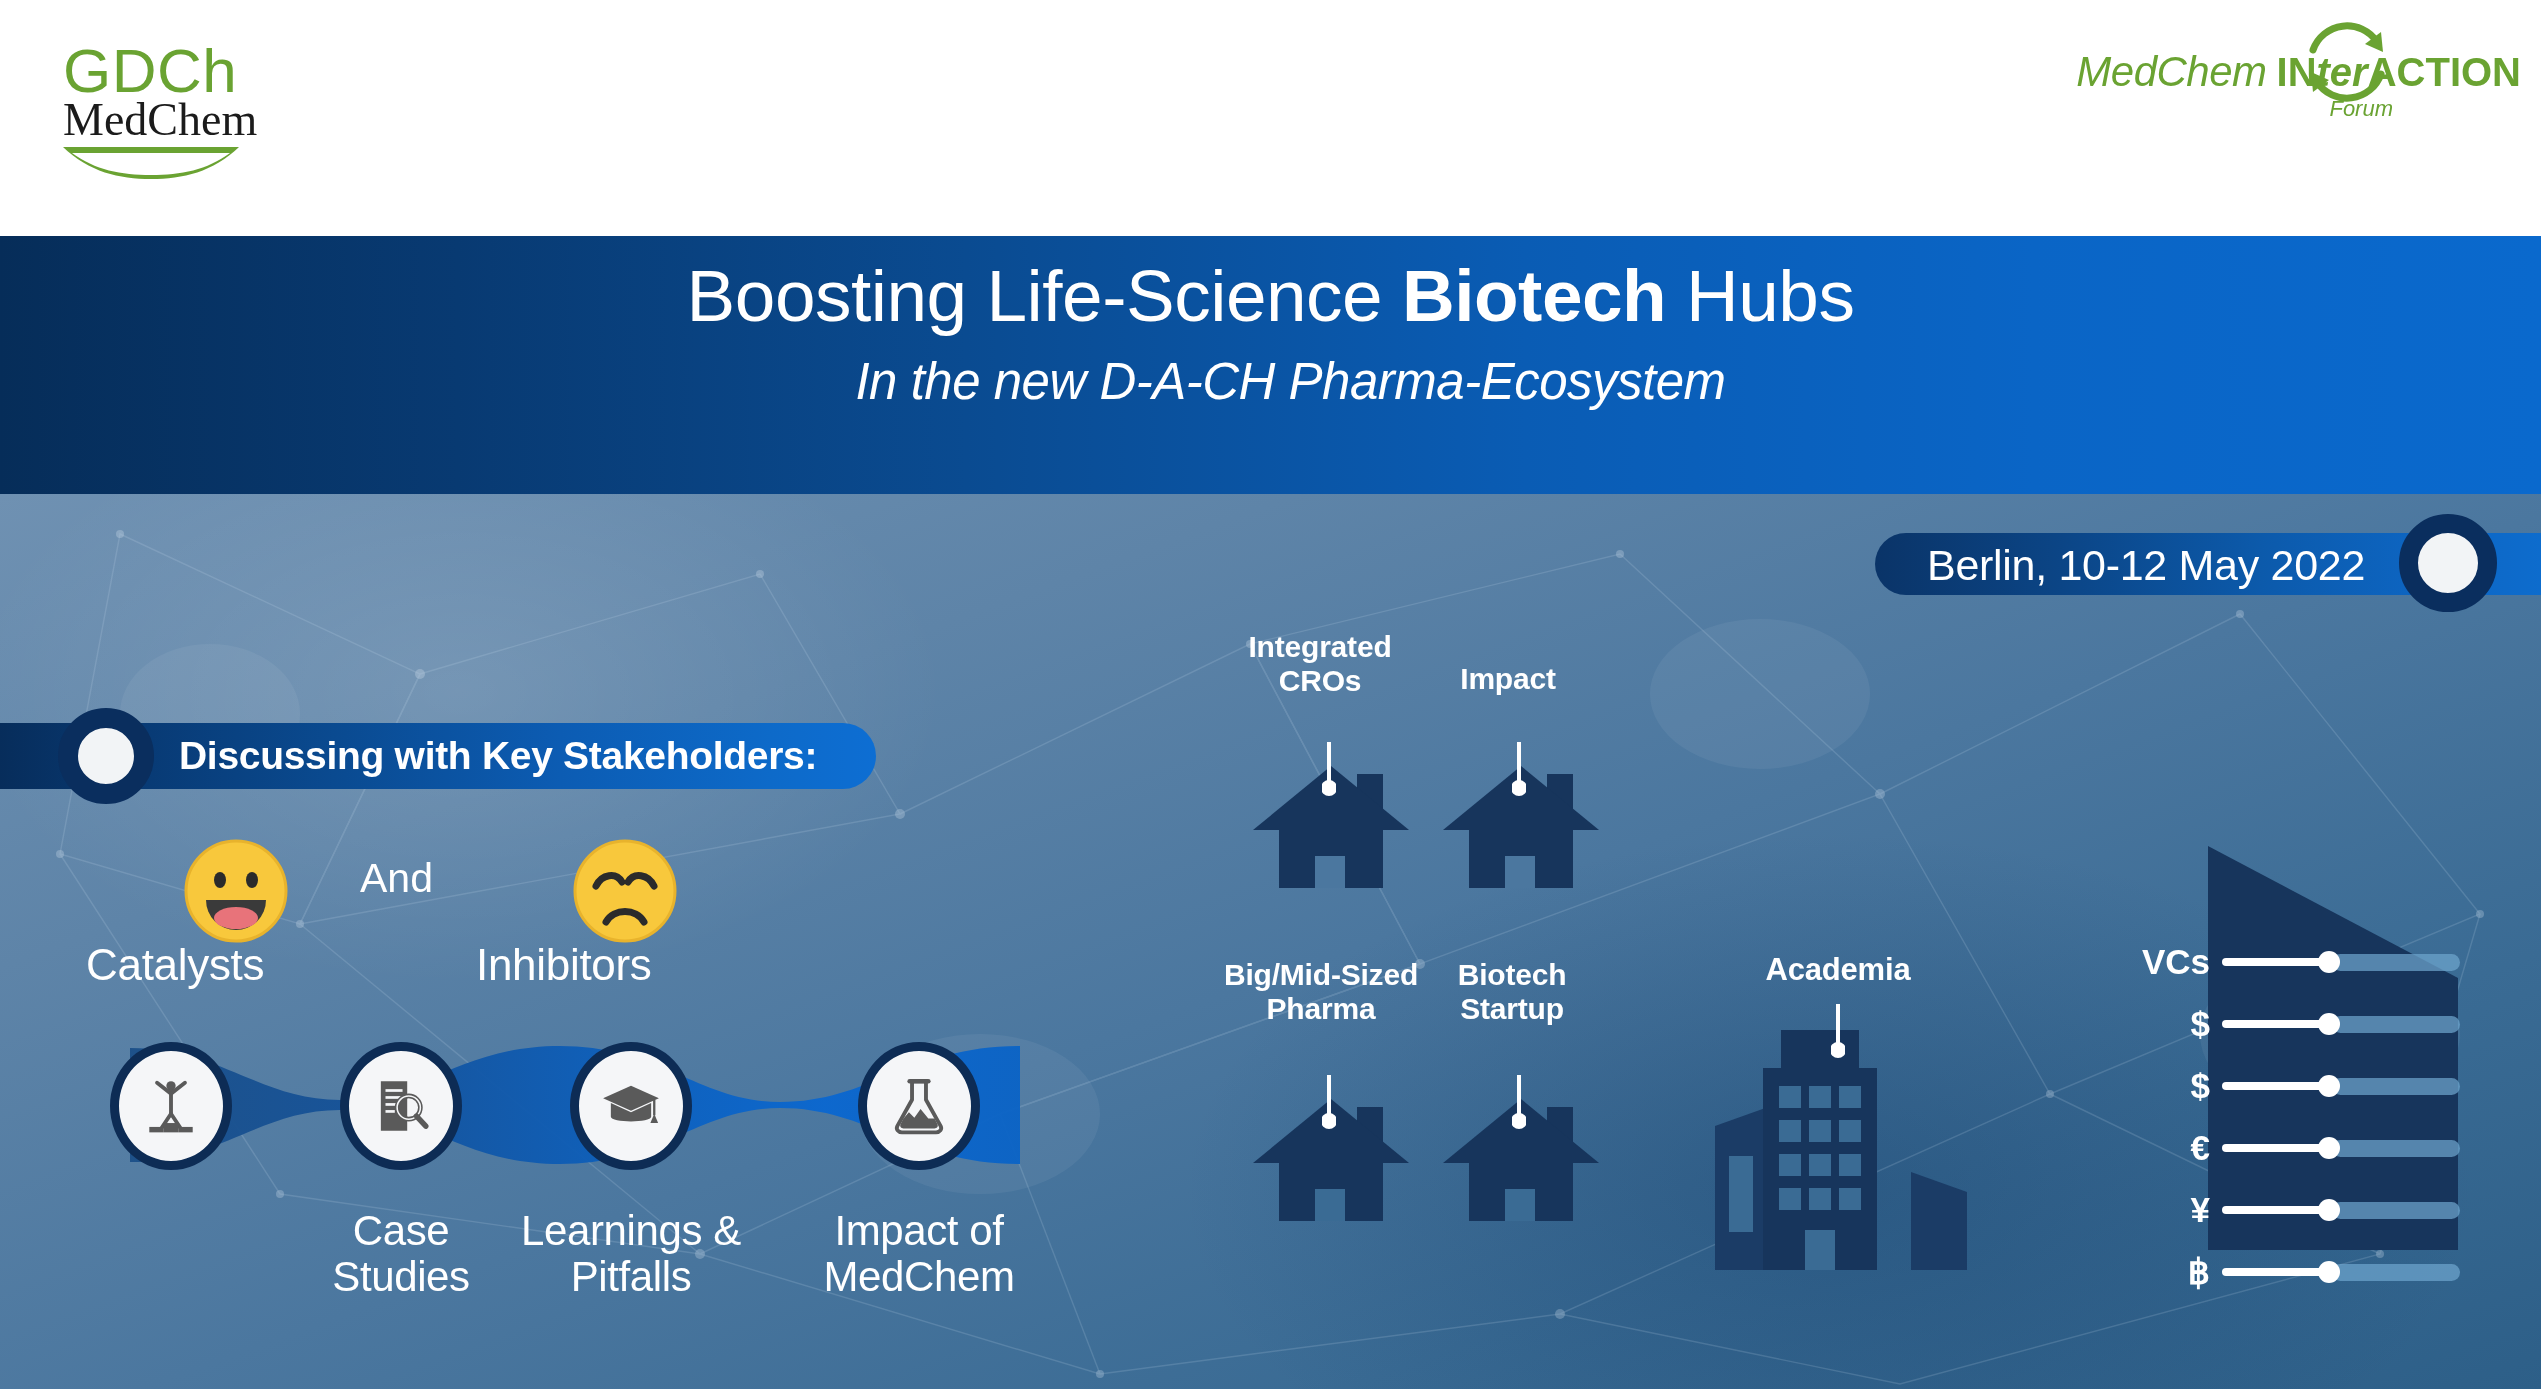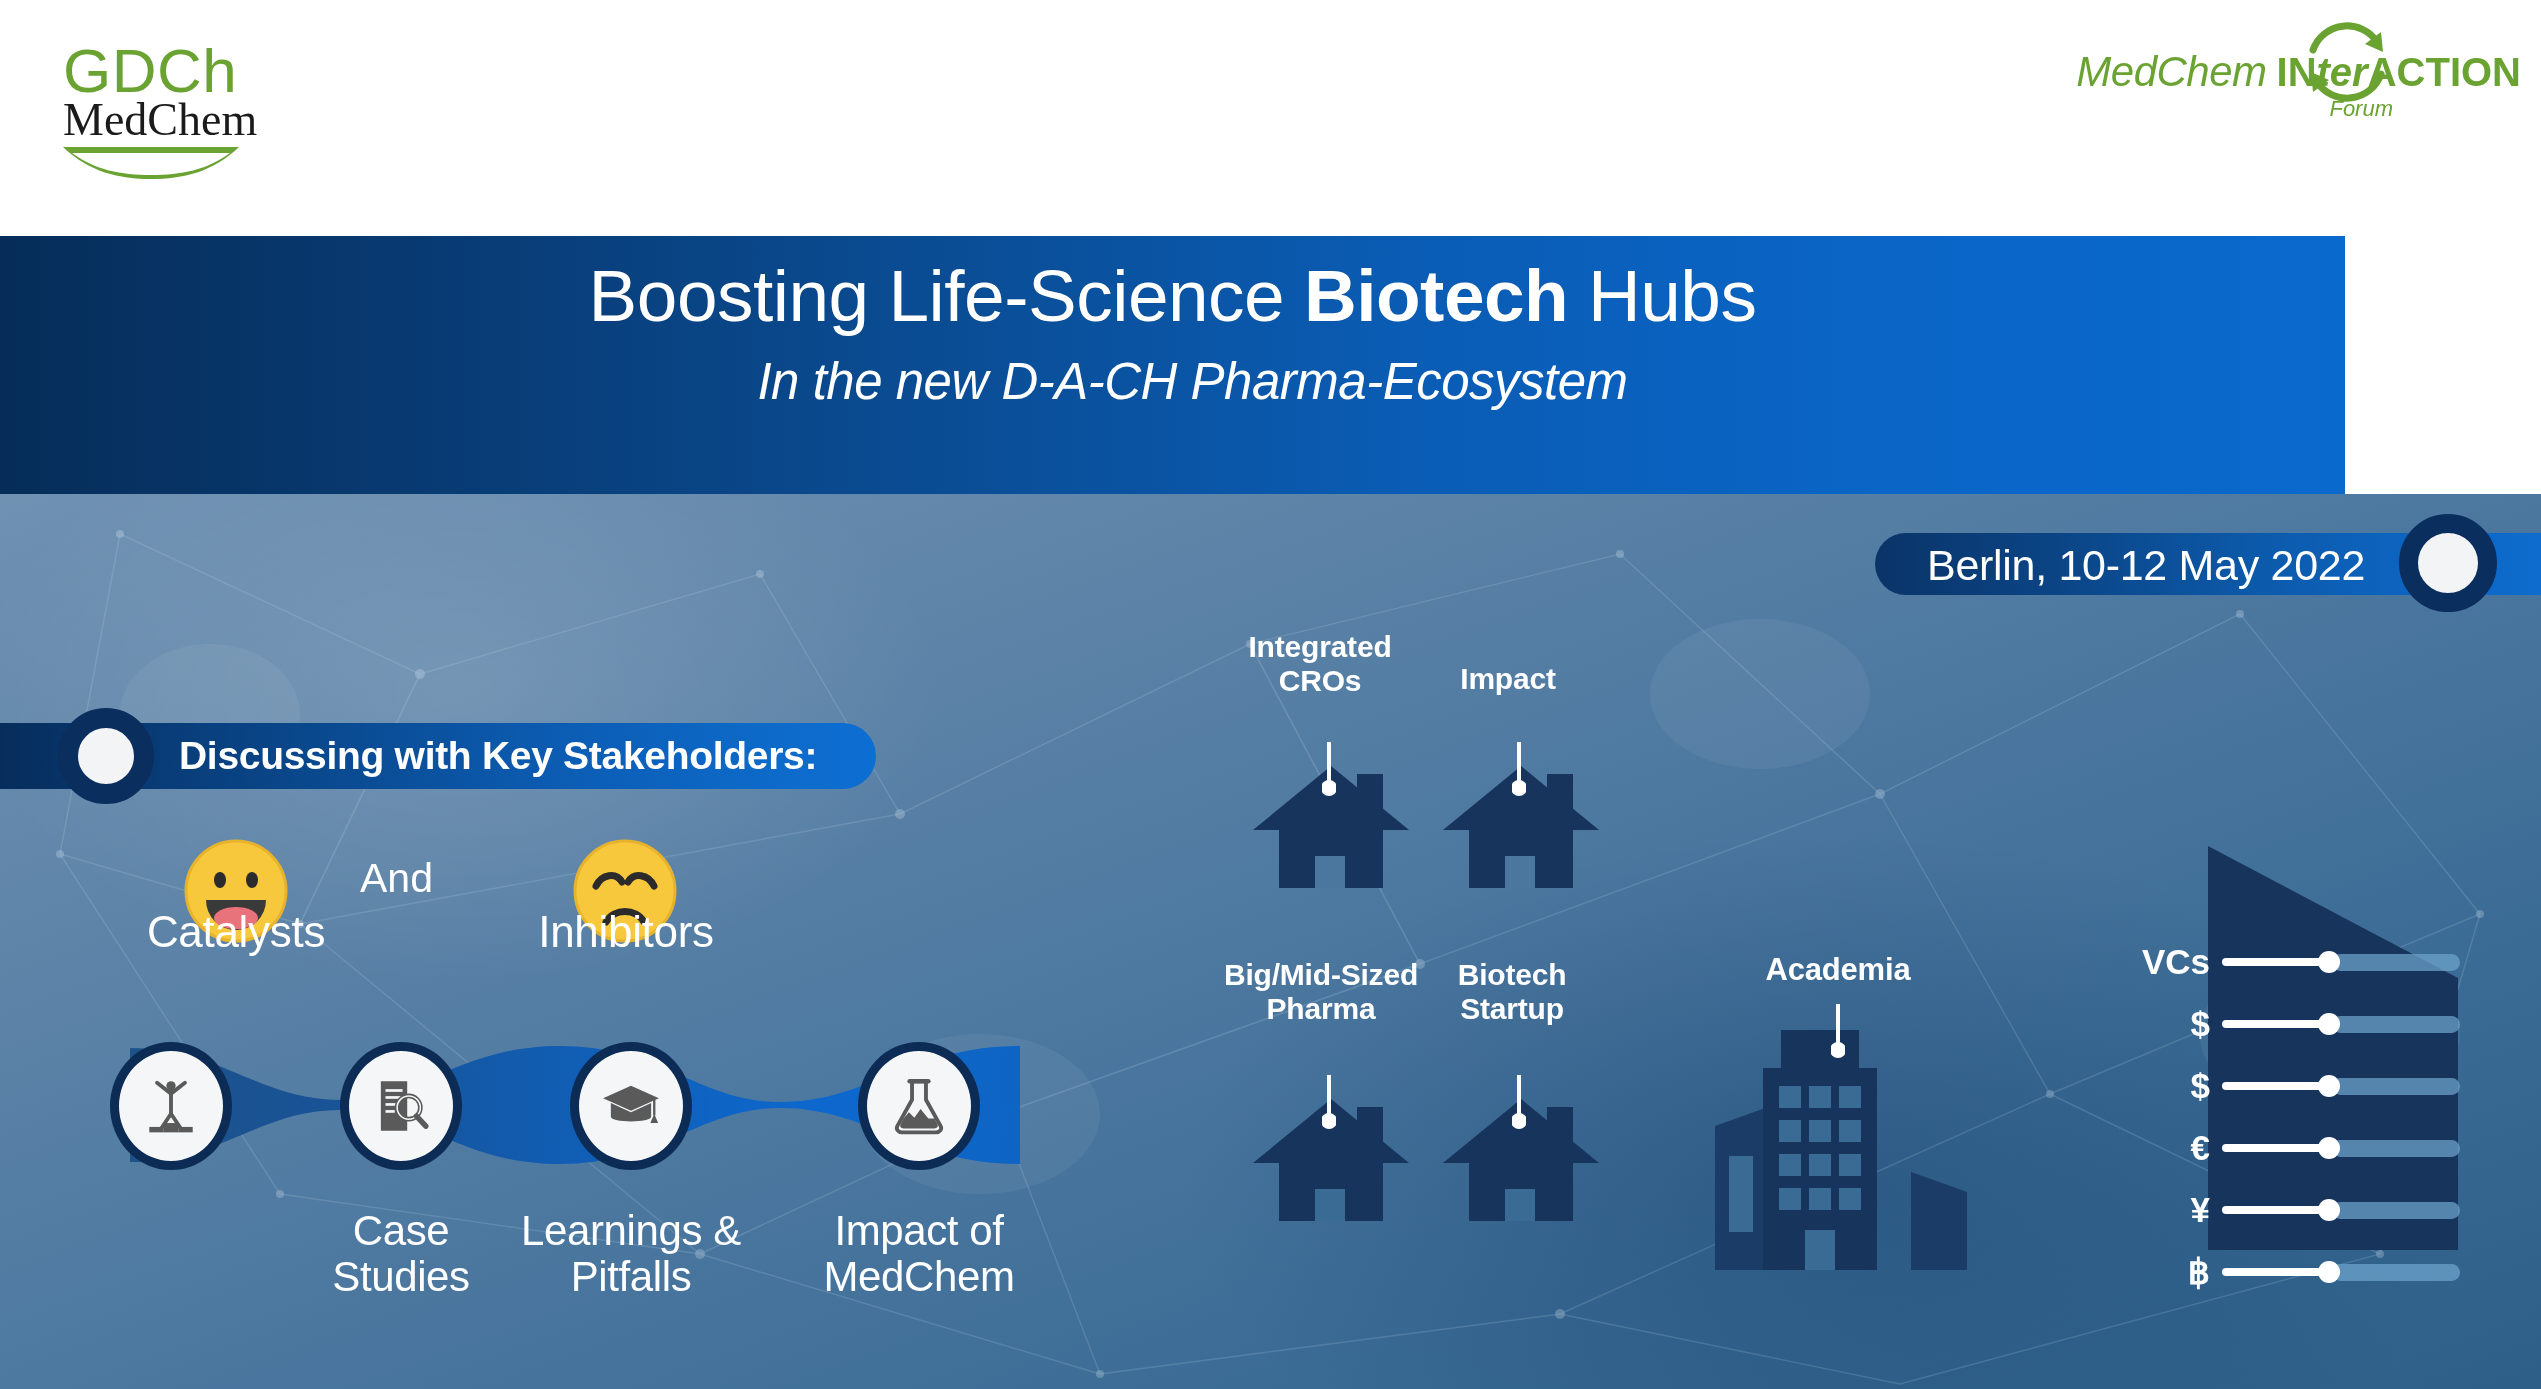--- a/index.html
+++ b/index.html
@@ -23,21 +23,21 @@
   .mci-logo { position: absolute; right: 20px; top: 48px; width: 470px; height: 120px; color: #6aa332; }
   .mci-row { display: flex; align-items: baseline; justify-content: flex-end; gap: 10px; }
   .mci-medchem { font-family: "Liberation Sans", sans-serif; font-style: italic; font-size: 42px; font-weight: 400; letter-spacing: -0.5px; }
   .mci-inter { font-family: "Liberation Sans", sans-serif; font-size: 40px; font-weight: 700; position: relative; }
   .mci-inter .lc { font-style: italic; }
   .mci-circle { position: absolute; right: 126px; top: -34px; width: 96px; height: 96px; }
   .mci-forum { font-family: "Liberation Sans", sans-serif; font-style: italic; font-size: 22px; text-align: right; padding-right: 128px; }
 
   
   .banner {
-    position: absolute; left: 0; top: 212px; width: 2345px; height: 282px;
+    position: absolute; left: 0; top: 212px; width: 2541px; height: 282px;
     background: linear-gradient(90deg,#062d59 0%, #083a72 18%, #0a4b91 38%, #0a5cb4 60%, #0a65c6 80%, #0a69cd 100%);
     z-index: 15;
   }
   .banner-title {
     position: absolute; left: 0; right: 0; top: 42px; text-align: center;
     color: #ffffff; font-size: 73px; font-weight: 400; letter-spacing: -0.5px;
     font-family: "Liberation Sans", sans-serif;
     text-shadow: 0 0 1px rgba(0,0,0,0.18);
   }
   .banner-title b { font-weight: 700; }
@@ -96,21 +96,21 @@
   
   .emoji { position: absolute; width: 110px; height: 110px; z-index: 11; }
   .emoji-good { left: 181px; top: 836px; }
   .emoji-bad  { left: 570px; top: 836px; }
   .and-word {
     position: absolute; left: 360px; top: 855px; width: 220px; text-align: left;
     color: #ffffff; font-size: 41px; font-weight: 400; z-index: 11;
     font-family: "Liberation Sans", sans-serif;
   }
   .cat-label {
-    position: absolute; top: 907px; width: 300px; text-align: center;
+    position: absolute; top: 940px; width: 300px; text-align: left;
     color: #ffffff; font-size: 44px; font-weight: 400; z-index: 11;
     font-family: "Liberation Sans", sans-serif; letter-spacing: -0.3px;
   }
   .cat-left  { left: 86px; }
   .cat-right { left: 476px; }
 
   
   .chain-svg { position: absolute; left: 60px; top: 1030px; width: 1060px; height: 150px; z-index: 9; }
   .chain-node {
     position: absolute; width: 122px; height: 128px; border-radius: 50%;

